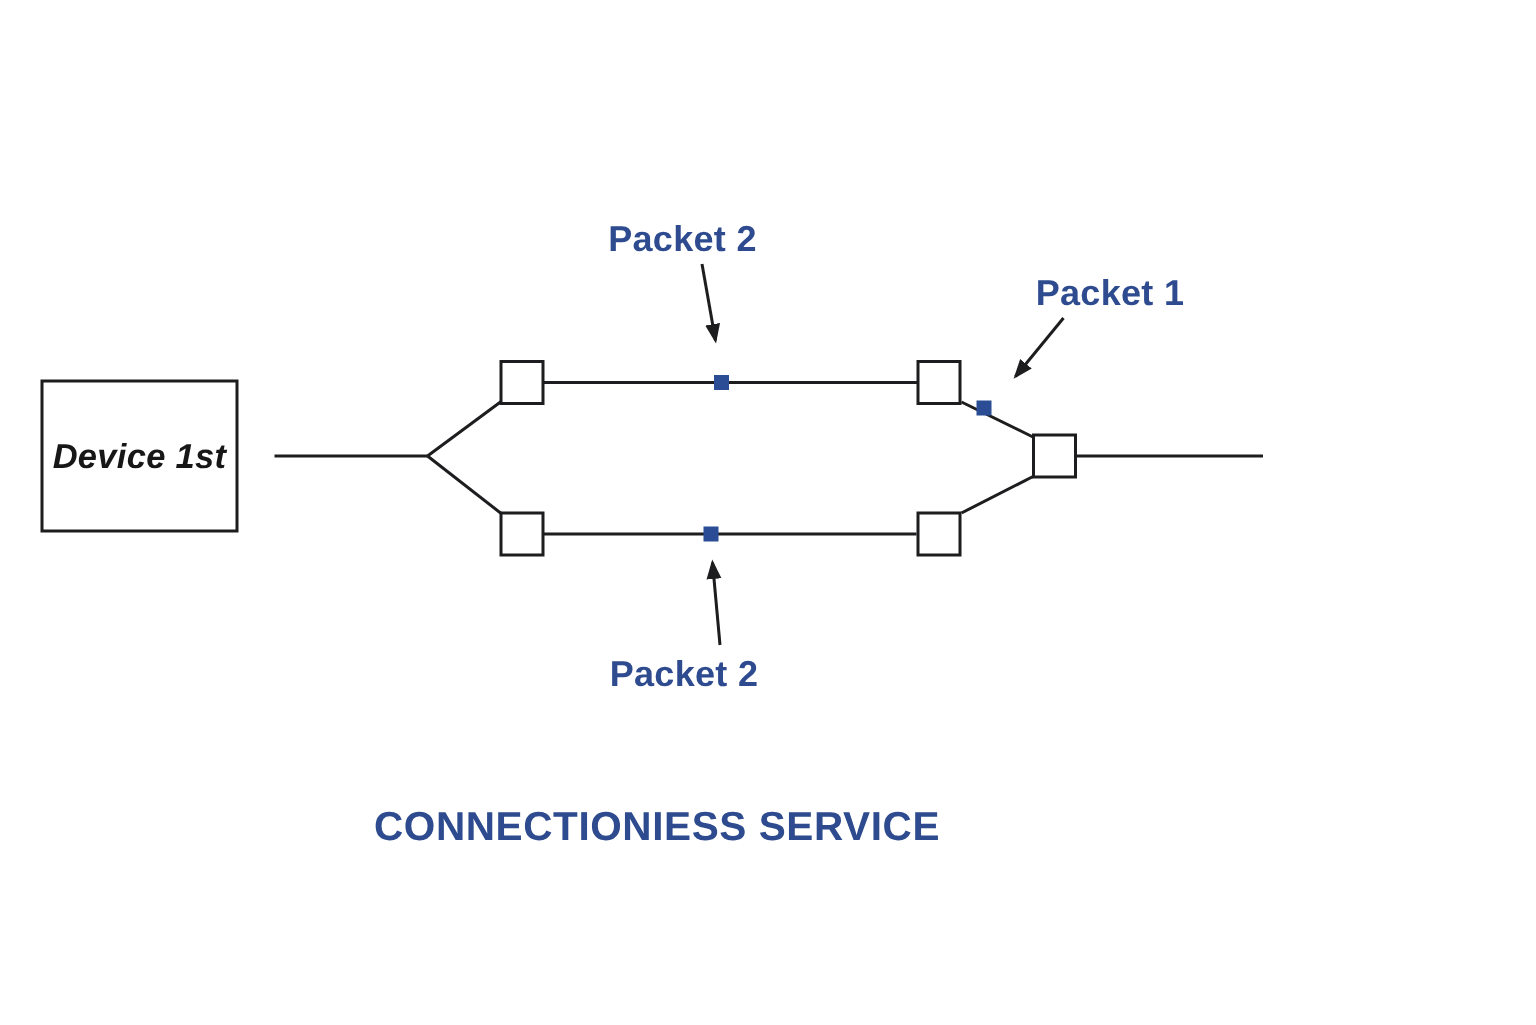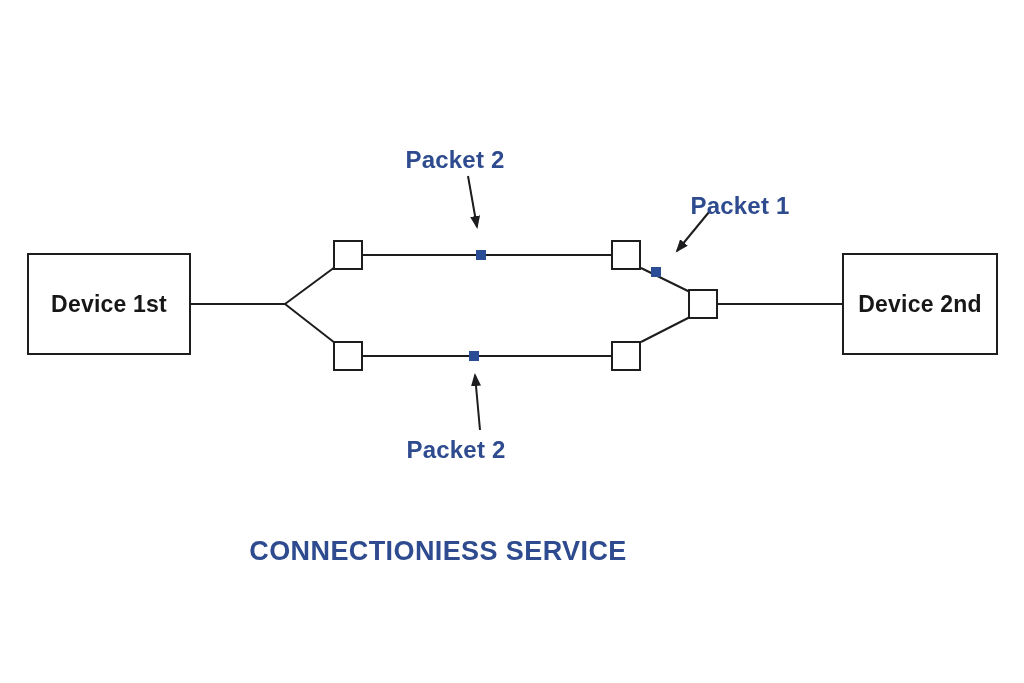--- a/index.html
+++ b/index.html
@@ -28,33 +28,33 @@
     border: 2px solid #1d1d1f;
     background: #ffffff;
     display: flex;
     align-items: center;
     justify-content: center;
     font-size: 23px;
     font-weight: bold;
     color: #171717;
     letter-spacing: 0.2px;
   }
-  .device-1 { left: 27px;  top: 253px; width: 164px; height: 102px; }
+  .device-1 { left: 27px;  top: 253px; width: 132px; height: 102px; font-style: italic; }
   .device-2 { left: 842px; top: 253px; width: 156px; height: 102px; }
   .packet-label {
     position: absolute;
     width: 160px;
     text-align: center;
     font-size: 24px;
     font-weight: bold;
     color: #2d4b8e;
     letter-spacing: 0.2px;
   }
   .packet-label-top    { left: 375px; top: 146px; }
-  .packet-label-right  { left: 660px; top: 192px; }
+  .packet-label-right  { left: 660px; top: 182px; }
   .packet-label-bottom { left: 376px; top: 436px; }
   .diagram-title {
     position: absolute;
     left: 0;
     top: 536px;
     width: 876px;
     text-align: center;
     font-size: 27px;
     font-weight: bold;
     color: #2d4b8e;
@@ -96,23 +96,20 @@
 
     <line x1="468" y1="176" x2="477" y2="227" stroke="#1d1d1f" stroke-width="2" marker-end="url(#arrowhead)"></line>
     <line x1="480" y1="430" x2="475" y2="375" stroke="#1d1d1f" stroke-width="2" marker-end="url(#arrowhead)"></line>
     <line x1="709" y1="212" x2="677" y2="251" stroke="#1d1d1f" stroke-width="2" marker-end="url(#arrowhead)"></line>
   </svg>
 
   <div class="device-box device-1">
     <span>Device 1st</span>
   </div>
 
-  <div class="device-box device-2">
-    <span>Device 2nd</span>
-  </div>
 
   <div class="packet-label packet-label-top">Packet 2</div>
 
   <div class="packet-label packet-label-right">Packet 1</div>
 
   <div class="packet-label packet-label-bottom">Packet 2</div>
 
   <div class="diagram-title">CONNECTIONIESS SERVICE</div>
 
 </div>

